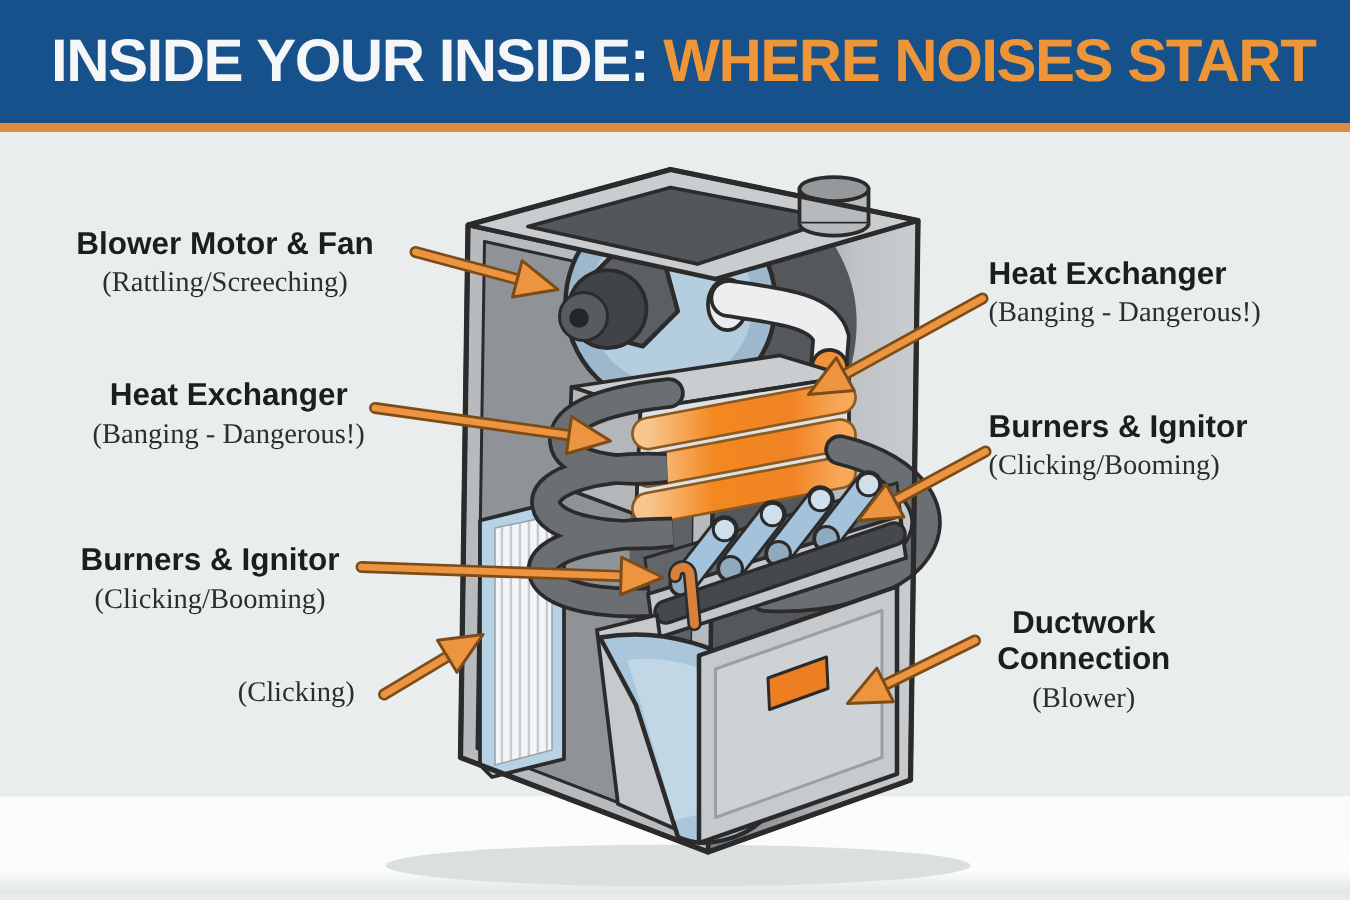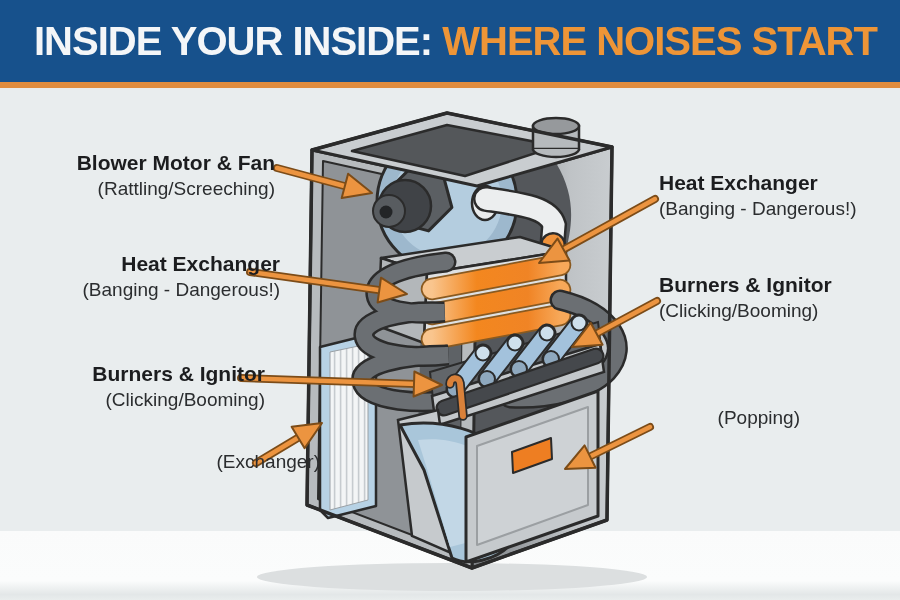--- a/index.html
+++ b/index.html
@@ -20,22 +20,22 @@
   }
   .banner-title{
     padding-left:34px; font-size:40px; font-weight:bold; letter-spacing:-1px;
     white-space:nowrap; color:#f4f6f8; line-height:1;
   }
   .banner-title .t2{ color:#ee9537; }
   .lbl{
     position:absolute; line-height:24px; color:#1c1d1f;
   }
   .lbl .name{ font-size:21px; font-weight:bold; display:block; }
-  .lbl .noise{ font-size:19px; font-weight:normal; color:#2b2d2f; display:block; line-height:23px; margin-top:2px; }
-  .ta-c{ text-align:right; }
+  .lbl .noise{ font-size:19px; font-weight:normal; color:#2b2d2f; display:block; line-height:23px; margin-top:2px;font-family:Liberation Serif, serif; }
+  .ta-c{ text-align:center; }
   .ta-l{ text-align:left; }
   svg{ position:absolute; left:0; top:0; }
   
   .a-out{ stroke:#7c4c18; stroke-width:8; stroke-linecap:round; }
   .a-sh{ stroke:#ec9440; stroke-width:4.5; stroke-linecap:round; }
   .a-hd{ fill:#ec9440; stroke:#7c4c18; stroke-width:2; stroke-linejoin:round; }
 </style>
 </head>
 <body>
 
@@ -226,28 +226,29 @@
   </div>
   <div class="lbl ta-c" style="left:25px; top:252px; width:255px;">
     <span class="name">Heat Exchanger</span>
     <span class="noise">(Banging - Dangerous!)</span>
   </div>
   <div class="lbl ta-c" style="left:15px; top:362px; width:250px;">
     <span class="name">Burners &amp; Ignitor</span>
     <span class="noise">(Clicking/Booming)</span>
   </div>
   <div class="lbl ta-c" style="left:75px; top:448px; width:245px;">
-    <span class="noise">(Exchanger)</span>
+    <span class="noise">(Clicking)</span>
   </div>
 
   <div class="lbl ta-l" style="left:659px; top:171px; width:235px;">
     <span class="name">Heat Exchanger</span>
     <span class="noise">(Banging - Dangerous!)</span>
   </div>
   <div class="lbl ta-l" style="left:659px; top:273px; width:235px;">
     <span class="name">Burners &amp; Ignitor</span>
     <span class="noise">(Clicking/Booming)</span>
   </div>
   <div class="lbl ta-c" style="left:645px; top:404px; width:155px;">
-    <span class="noise">(Popping)</span>
+    <span class="name">Ductwork Connection</span>
+    <span class="noise">(Blower)</span>
   </div>
 
 </div>
 
 </body></html>

